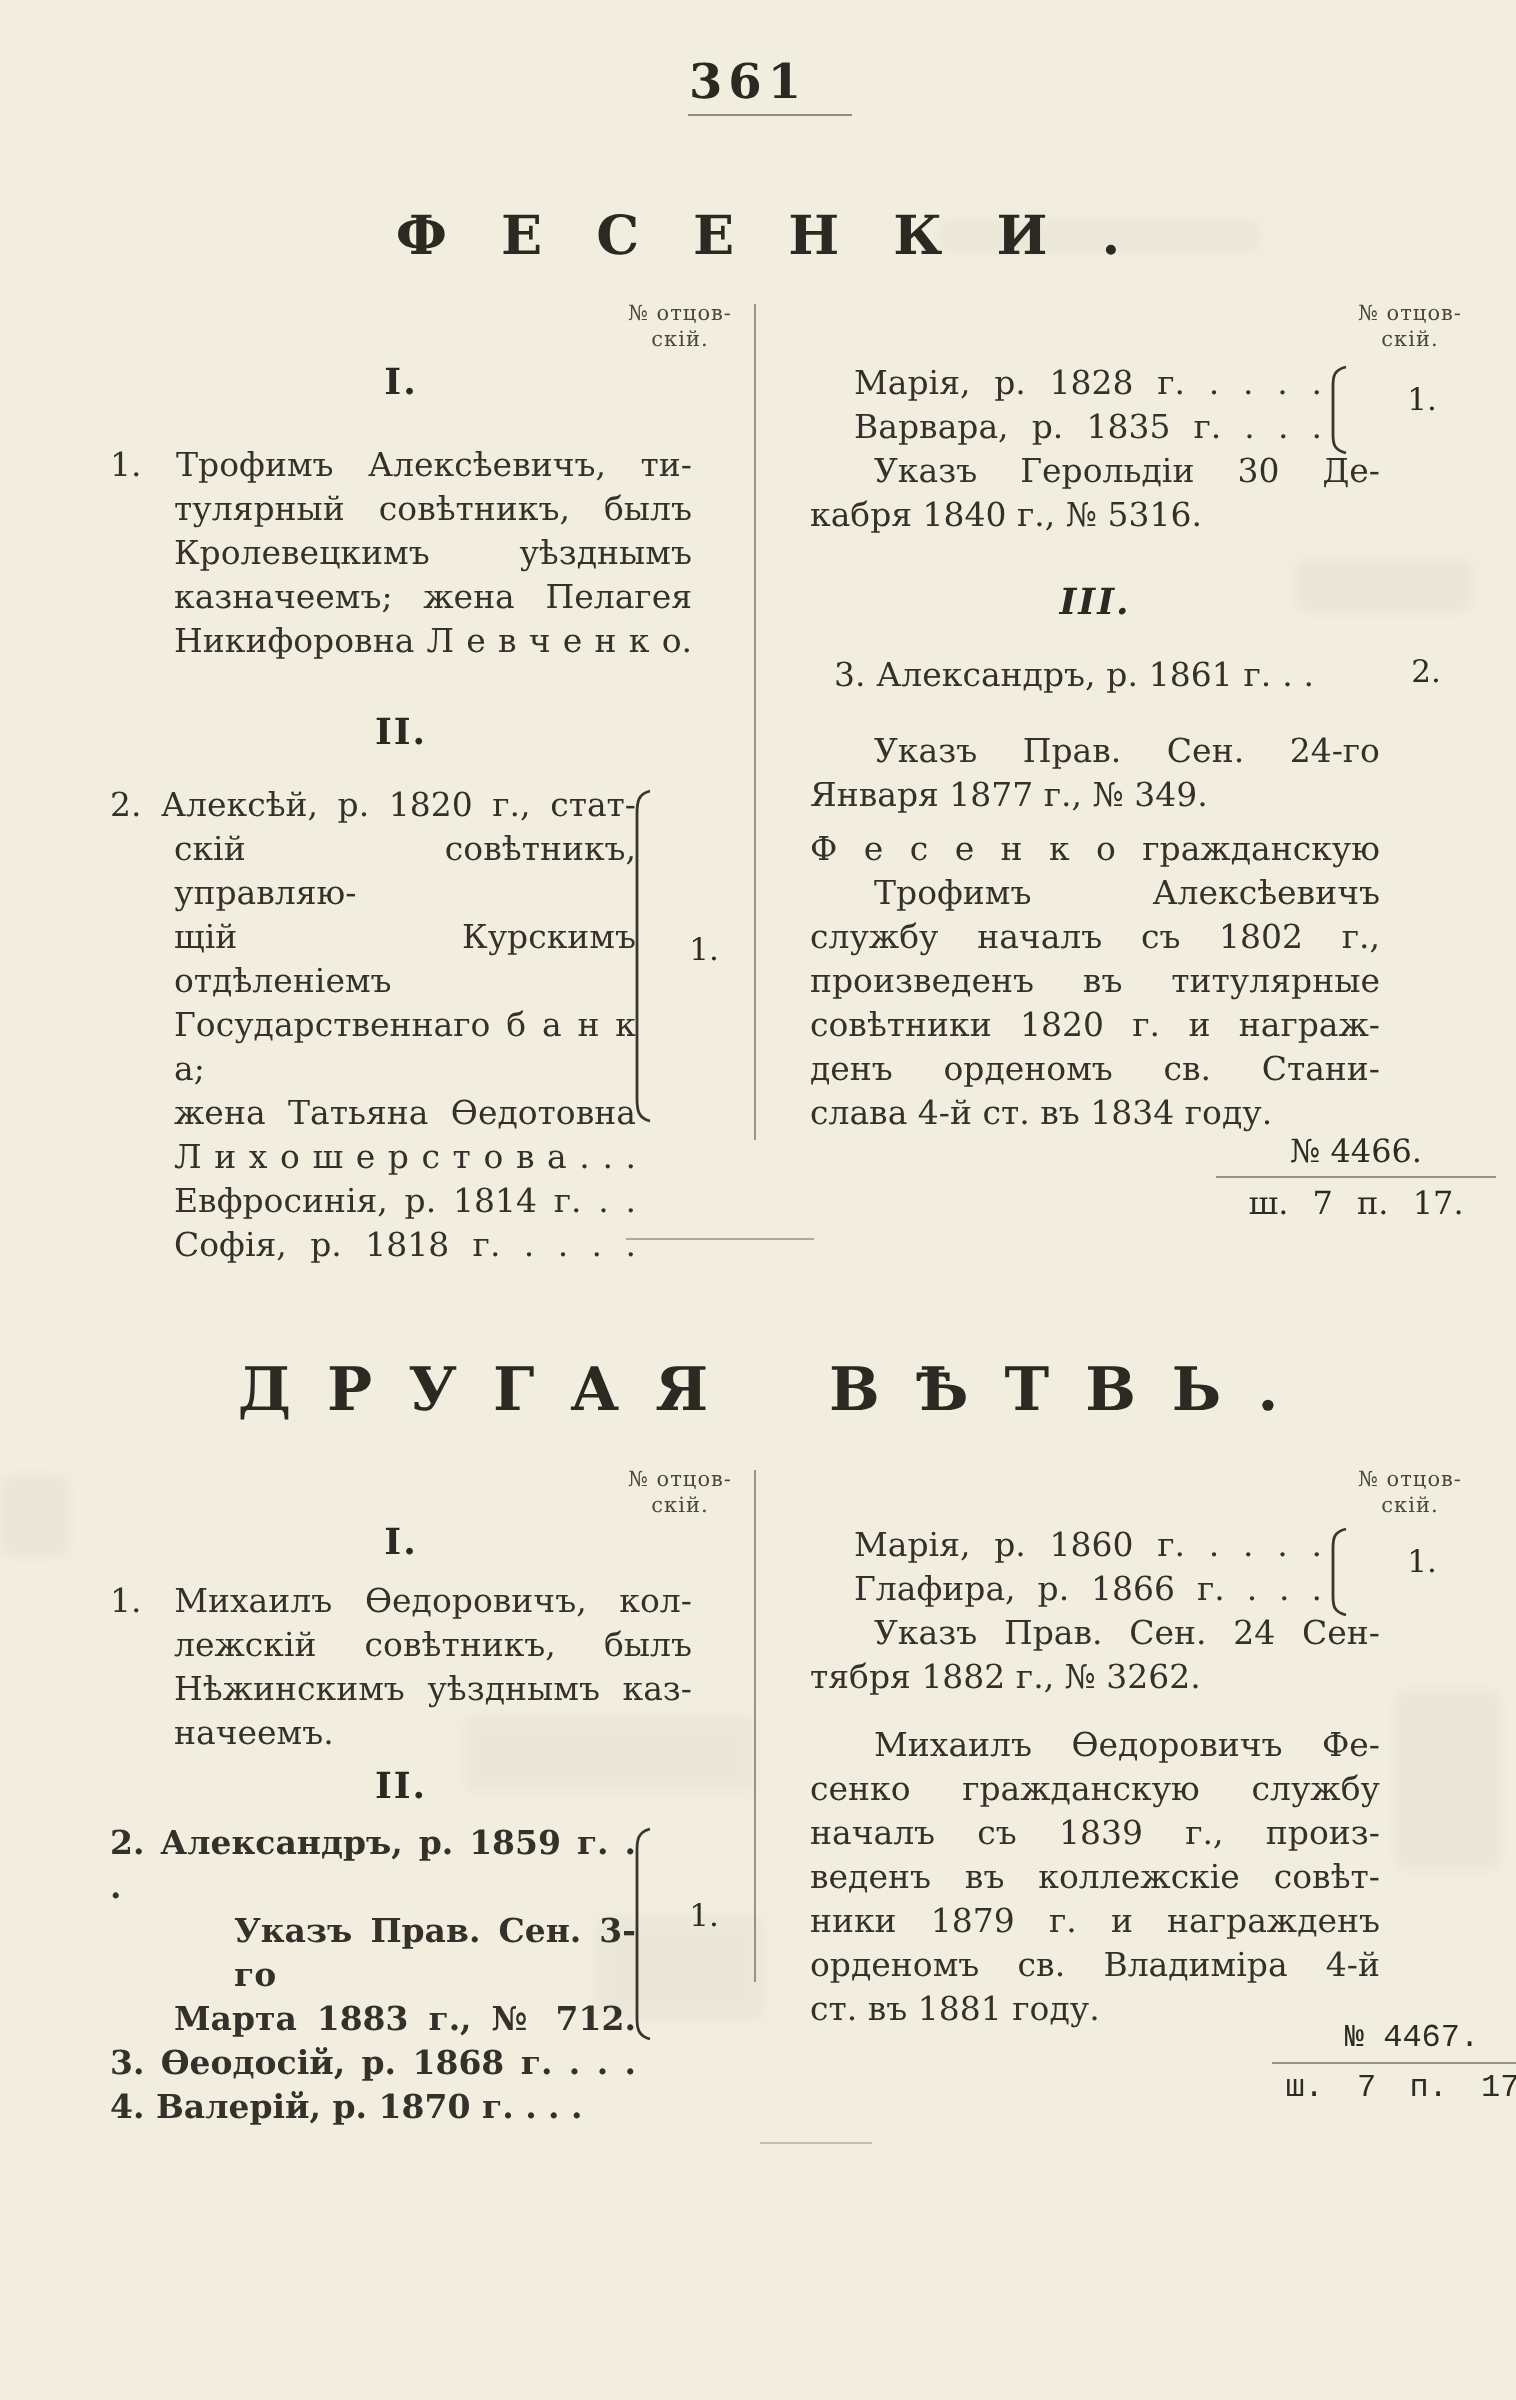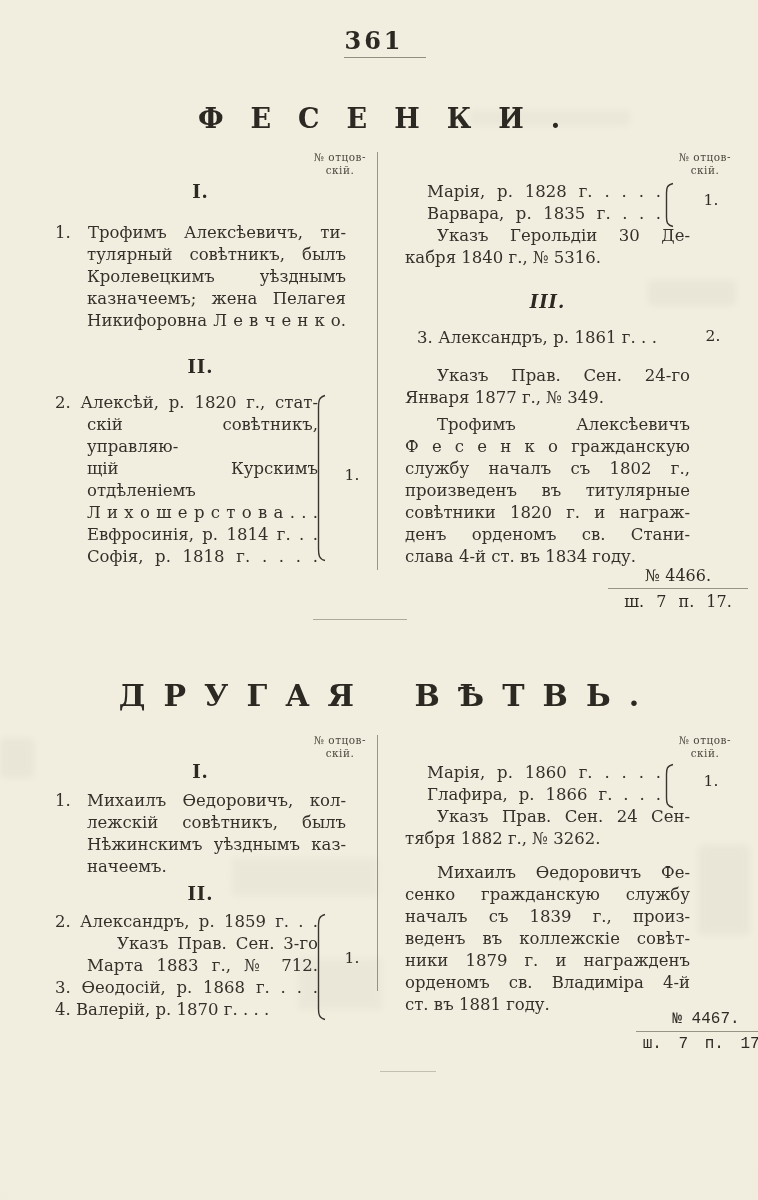--- a/index.html
+++ b/index.html
@@ -73,20 +73,22 @@
       <div class="ln ind">казначеемъ; жена Пелагея</div>
       <div class="ln ind">Никифоровна Л е в ч е н к о.</div>
     </div>
 
   <div class="abs roman" style="left:55px;top:356px;width:291px;">II.</div>
 
   <div class="abs tblock" style="left:55px;top:392px;width:263px;">
       <div class="ln">2. Алексѣй, р. 1820 г., стат-</div>
       <div class="ln ind">скій совѣтникъ, управляю-</div>
       <div class="ln ind">щій Курскимъ отдѣленіемъ</div>
+      <div class="ln ind">Государственнаго б а н к а;</div>
+      <div class="ln ind">жена Татьяна Ѳедотовна</div>
       <div class="ln ind">Л и х о ш е р с т о в а . . .</div>
       <div class="ln ind">Евфросинія, р. 1814 г. . .</div>
       <div class="ln ind">Софія, р. 1818 г. . . . .</div>
     </div>
   <svg class="abs brace-svg" style="left:316px;top:394px;" width="12" height="168">
     <path d="M9,1.5 C3,3 2.5,7 2.5,13 L2.5,155 C2.5,161 3,165 9,166.5" fill="none" stroke="#3a362e" stroke-width="1.4"></path>
   </svg>
   <div class="abs fnum" style="left:335px;top:466px;width:34px;">1.</div>
 
   <div class="abs colhead" style="left:668px;top:151px;">
@@ -113,22 +115,22 @@
   <div class="abs tblock" style="left:405px;top:327px;width:240px;margin-left:12px;">
       <div class="ln">3. Александръ, р. 1861 г. . .</div>
     </div>
   <div class="abs fnum" style="left:696px;top:327px;width:34px;">2.</div>
   <div class="abs tblock last-left" style="left:405px;top:365px;width:285px;">
       <div class="ln ind">Указъ Прав. Сен. 24-го</div>
       <div class="ln">Января 1877 г., № 349.</div>
     </div>
 
   <div class="abs tblock last-left" style="left:405px;top:414px;width:285px;">
+      <div class="ln">Ф е с е н к о гражданскую</div>
       <div class="ln ind">Трофимъ Алексѣевичъ</div>
-      <div class="ln">Ф е с е н к о гражданскую</div>
       <div class="ln">службу началъ съ 1802 г.,</div>
       <div class="ln">произведенъ въ титулярные</div>
       <div class="ln">совѣтники 1820 г. и награж-</div>
       <div class="ln">денъ орденомъ св. Стани-</div>
       <div class="ln">слава 4-й ст. въ 1834 году.</div>
     </div>
 
   <div class="abs refblock" style="left:608px;top:566px;">
     <span class="refnum">№ 4466.</span>
     <span class="refcode">ш. 7 п. 17.</span>
@@ -148,21 +150,21 @@
 
   <div class="abs tblock last-left" style="left:55px;top:790px;width:291px;">
       <div class="ln">1. Михаилъ Ѳедоровичъ, кол-</div>
       <div class="ln ind">лежскій совѣтникъ, былъ</div>
       <div class="ln ind">Нѣжинскимъ уѣзднымъ каз-</div>
       <div class="ln ind">начеемъ.</div>
     </div>
 
   <div class="abs roman" style="left:55px;top:883px;width:291px;">II.</div>
 
-  <div class="abs tblock last-left" style="left:55px;top:911px;width:263px;">
+  <div class="abs tblock last-left" style="left:55px;top:911px;width:263px;font-weight:bold;">
       <div class="ln">2. Александръ, р. 1859 г. . .</div>
       <div class="ln ind2">Указъ Прав. Сен. 3-го</div>
       <div class="ln ind">Марта 1883 г., № 712.</div>
       <div class="ln">3. Ѳеодосій, р. 1868 г. . . .</div>
       <div class="ln">4. Валерій, р. 1870 г. . . .</div>
     </div>
   <svg class="abs brace-svg" style="left:316px;top:913px;" width="12" height="108">
     <path d="M9,1.5 C3,3 2.5,7 2.5,12 L2.5,96 C2.5,101 3,105 9,106.5" fill="none" stroke="#3a362e" stroke-width="1.4"></path>
   </svg>
   <div class="abs fnum" style="left:335px;top:949px;width:34px;">1.</div>

